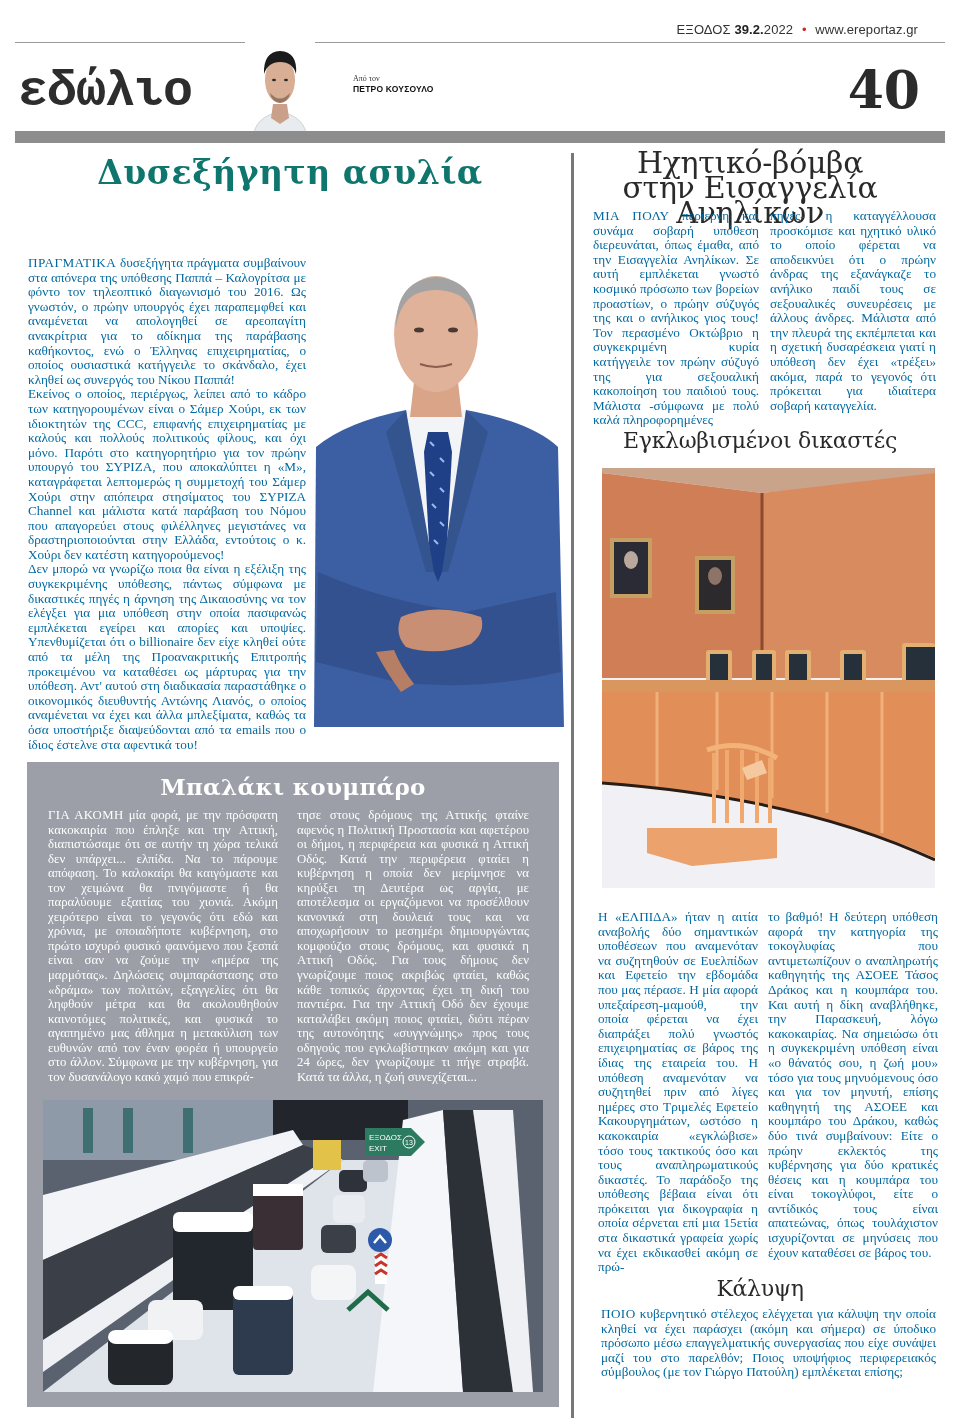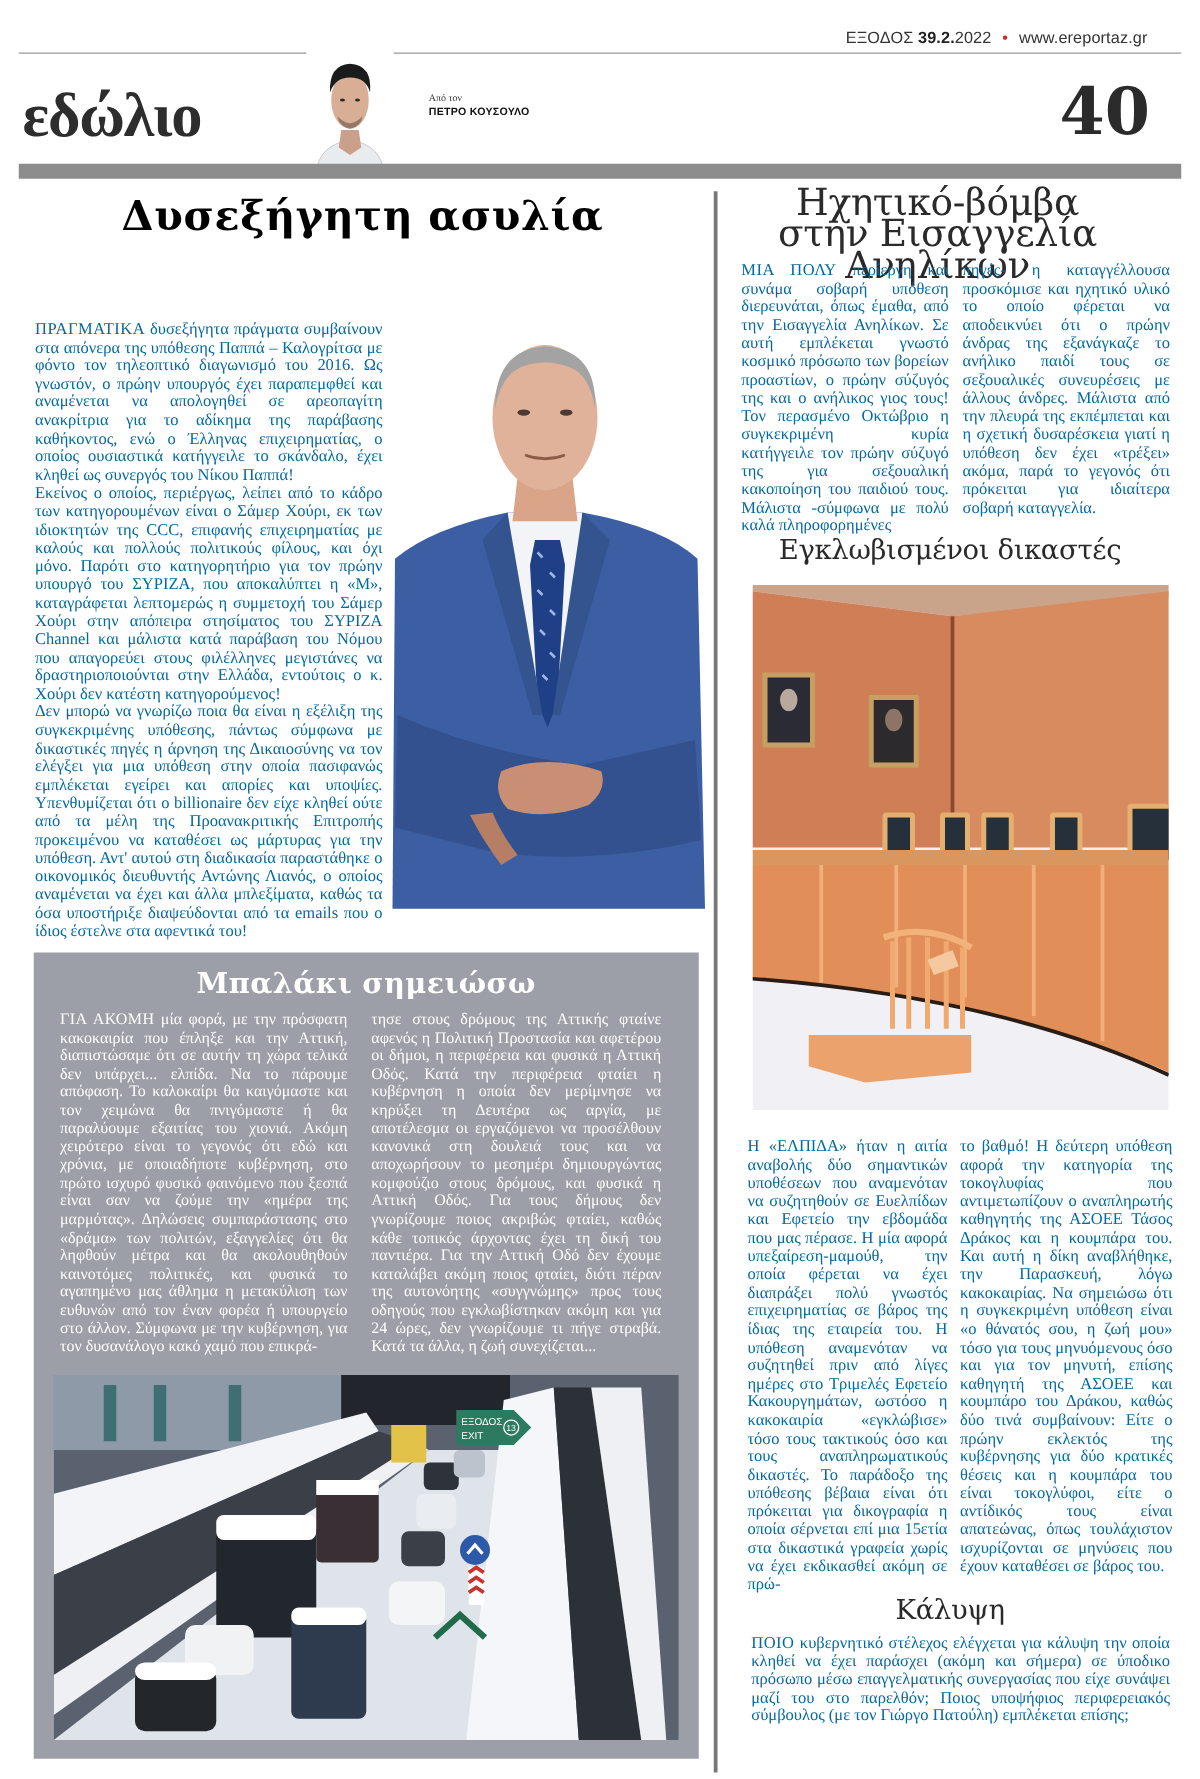--- a/index.html
+++ b/index.html
@@ -11,38 +11,38 @@
   
   .dateline {
     top: 22px; right: 42px; font-family: "Liberation Sans", sans-serif;
     font-size: 13px; color: #333; letter-spacing: 0.1px;
   }
   .dateline b { font-weight: 700; color: #222; }
   .dateline .dot { color: #d0262b; margin: 0 5px; }
   .rule-top { top: 42px; left: 15px; width: 930px; height: 1px; background: #9a9a9a; }
   
   .masthead-logo {
-    top: 62px; left: 18px; font-family: Liberation Serif, serif; font-weight: 700;
+    top: 62px; left: 18px; font-family: Liberation Mono, monospace; font-weight: 700;
     font-size: 50px; color: #2d2d2d; letter-spacing: -1px; line-height: 60px;
   }
   .author-photo { top: 38px; left: 245px; width: 70px; height: 100px; }
-  .byline { top: 73px; left: 343px; font-family: "Liberation Sans", sans-serif; line-height: 11px; }
+  .byline { top: 73px; left: 353px; font-family: "Liberation Sans", sans-serif; line-height: 11px; }
   .byline .from { font-size: 8px; color: #333; font-family: "Liberation Serif", serif; }
   .byline .name { font-size: 8.5px; font-weight: 700; color: #111; letter-spacing: 0.2px; }
   .page-number {
     top: 60px; right: 40px; font-family: "DejaVu Serif", serif; font-weight: 700;
     font-size: 52px; color: #2b2b2b; line-height: 60px;
   }
   .band { top: 131px; left: 15px; width: 930px; height: 12px; background: #8d8d8d; }
 
   
   .main-headline {
     top: 152px; left: 20px; width: 540px; text-align: center;
     font-family: "DejaVu Serif", serif; font-weight: 700; font-size: 33px;
-    line-height: 41px; color: #000000; letter-spacing: 0.5px;
+    line-height: 41px; color: #0f766e; letter-spacing: 0.5px;
   }
   .body-text {
     font-size: 13.2px; line-height: 14.6px; text-align: justify;
     hyphens: manual; color: #0369a1;
   }
   .body-text p { margin: 0; }
   .body-text .lead { font-weight: 400; letter-spacing: 0.4px; }
   .main-article { top: 256px; left: 28px; width: 278px; }
   .person-photo { top: 272px; left: 306px; width: 262px; height: 462px; }
 
@@ -206,21 +206,21 @@
 </div>
 <div class="abs body-text story2-col1">Η «ΕΛΠΙΔΑ» ήταν η αιτία αναβολής δύο σημαντικών υποθέσεων που αναμενόταν να συζητηθούν σε Ευελπίδων και Εφετείο την εβδομάδα που μας πέρασε. Η μία αφορά υπεξαίρεση-μαμούθ, την οποία φέρεται να έχει διαπράξει πολύ γνωστός επιχειρηματίας σε βάρος της ίδιας της εταιρεία του. Η υπόθεση αναμενόταν να συζητηθεί πριν από λίγες ημέρες στο Τριμελές Εφετείο Κακουργημάτων, ωστόσο η κακοκαιρία «εγκλώβισε» τόσο τους τακτικούς όσο και τους αναπληρωματικούς δικαστές. Το παράδοξο της υπόθεσης βέβαια είναι ότι πρόκειται για δικογραφία η οποία σέρνεται επί μια 15ετία στα δικαστικά γραφεία χωρίς να έχει εκδικασθεί ακόμη σε πρώ-</div>
 <div class="abs body-text story2-col2">το βαθμό! Η δεύτερη υπόθεση αφορά την κατηγορία της τοκογλυφίας που αντιμετωπίζουν ο αναπληρωτής καθηγητής της ΑΣΟΕΕ Τάσος Δράκος και η κουμπάρα του. Και αυτή η δίκη αναβλήθηκε, την Παρασκευή, λόγω κακοκαιρίας. Να σημειώσω ότι η συγκεκριμένη υπόθεση είναι «ο θάνατός σου, η ζωή μου» τόσο για τους μηνυόμενους όσο και για τον μηνυτή, επίσης καθηγητή της ΑΣΟΕΕ και κουμπάρο του Δράκου, καθώς δύο τινά συμβαίνουν: Είτε ο πρώην εκλεκτός της κυβέρνησης για δύο κρατικές θέσεις και η κουμπάρα του είναι τοκογλύφοι, είτε ο αντίδικός τους είναι απατεώνας, όπως τουλάχιστον ισχυρίζονται σε μηνύσεις που έχουν καταθέσει σε βάρος του.</div>
 
 <div class="abs side-head story3-head">Κάλυψη</div>
 <div class="abs body-text story3-body">
   <span class="lead">ΠΟΙΟ</span><span> κυβερνητικό στέλεχος ελέγχεται για κάλυψη την οποία κληθεί να έχει παράσχει (ακόμη και σήμερα) σε ύποδικο πρόσωπο μέσω επαγγελματικής συνεργασίας που είχε συνάψει μαζί του στο παρελθόν; Ποιος υποψήφιος περιφερειακός σύμβουλος (με τον Γιώργο Πατούλη) εμπλέκεται επίσης;</span>
 </div>
 
 <div class="abs gray-box"></div>
-<div class="abs gray-head">Μπαλάκι σημειώσω</div>
+<div class="abs gray-head">Μπαλάκι κουμπάρο</div>
 <div class="abs body-text gray-text gray-col1">
   <span class="lead">ΓΙΑ ΑΚΟΜΗ</span><span> μία φορά, με την πρόσφατη κακοκαιρία που έπληξε και την Αττική, διαπιστώσαμε ότι σε αυτήν τη χώρα τελικά δεν υπάρχει... ελπίδα. Να το πάρουμε απόφαση. Το καλοκαίρι θα καιγόμαστε και τον χειμώνα θα πνιγόμαστε ή θα παραλύουμε εξαιτίας του χιονιά. Ακόμη χειρότερο είναι το γεγονός ότι εδώ και χρόνια, με οποιαδήποτε κυβέρνηση, στο πρώτο ισχυρό φυσικό φαινόμενο που ξεσπά είναι σαν να ζούμε την «ημέρα της μαρμότας». Δηλώσεις συμπαράστασης στο «δράμα» των πολιτών, εξαγγελίες ότι θα ληφθούν μέτρα και θα ακολουθηθούν καινοτόμες πολιτικές, και φυσικά το αγαπημένο μας άθλημα η μετακύλιση των ευθυνών από τον έναν φορέα ή υπουργείο στο άλλον. Σύμφωνα με την κυβέρνηση, για τον δυσανάλογο κακό χαμό που επικρά-</span>
 </div>
 <div class="abs body-text gray-text gray-col2">τησε στους δρόμους της Αττικής φταίνε αφενός η Πολιτική Προστασία και αφετέρου οι δήμοι, η περιφέρεια και φυσικά η Αττική Οδός. Κατά την περιφέρεια φταίει η κυβέρνηση η οποία δεν μερίμνησε να κηρύξει τη Δευτέρα ως αργία, με αποτέλεσμα οι εργαζόμενοι να προσέλθουν κανονικά στη δουλειά τους και να αποχωρήσουν το μεσημέρι δημιουργώντας κομφούζιο στους δρόμους, και φυσικά η Αττική Οδός. Για τους δήμους δεν γνωρίζουμε ποιος ακριβώς φταίει, καθώς κάθε τοπικός άρχοντας έχει τη δική του παντιέρα. Για την Αττική Οδό δεν έχουμε καταλάβει ακόμη ποιος φταίει, διότι πέραν της αυτονόητης «συγγνώμης» προς τους οδηγούς που εγκλωβίστηκαν ακόμη και για 24 ώρες, δεν γνωρίζουμε τι πήγε στραβά. Κατά τα άλλα, η ζωή συνεχίζεται...</div>
 
 <div class="abs snow-photo">
   <svg width="500" height="292" viewBox="0 0 500 292">
     <rect width="500" height="292" fill="#5a6270"></rect>
 
     <rect x="0" y="0" width="230" height="60" fill="#8e9aa8"></rect>

